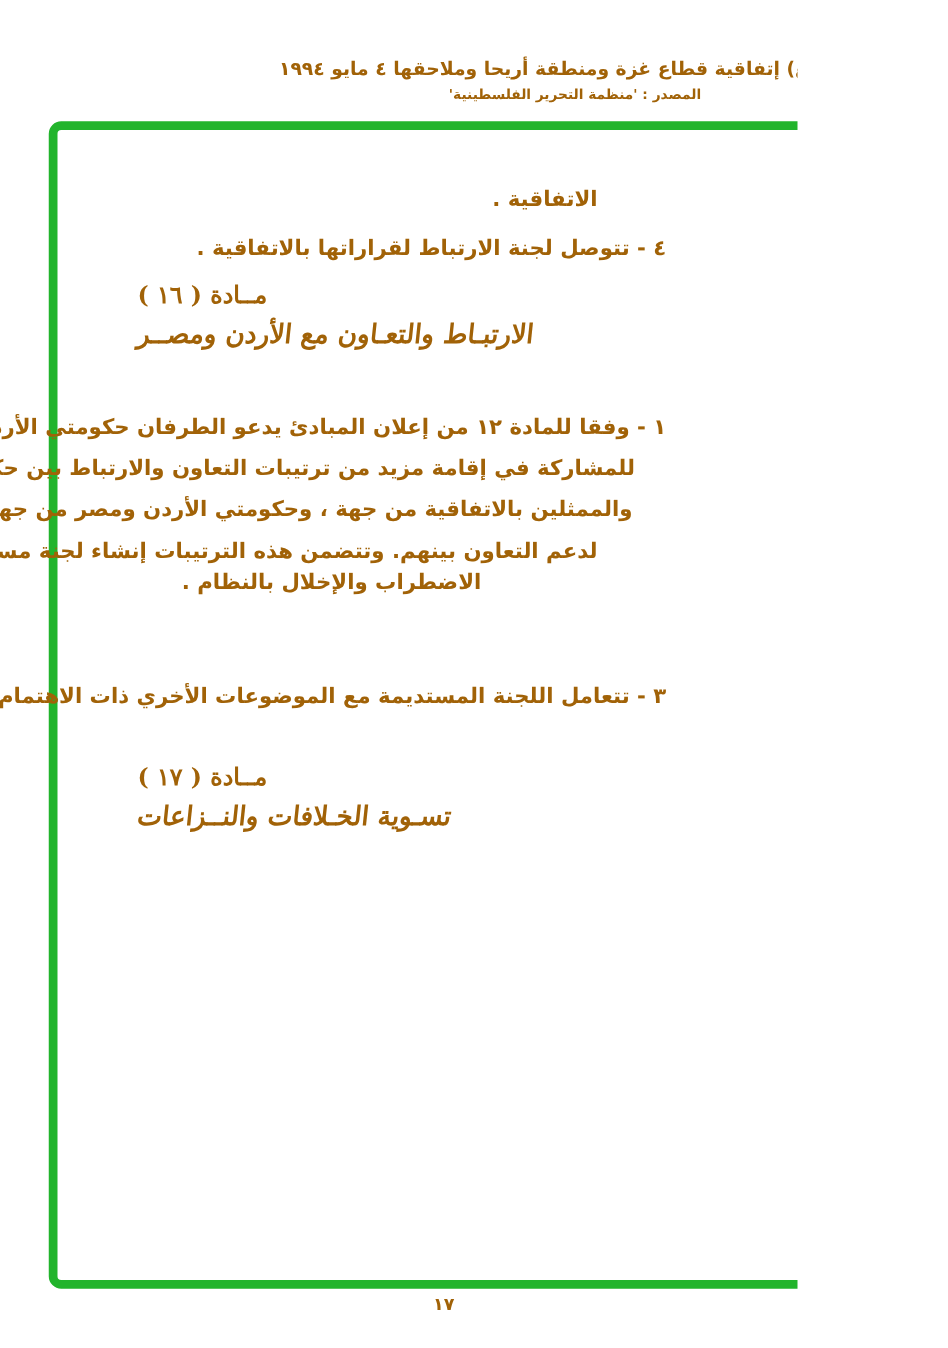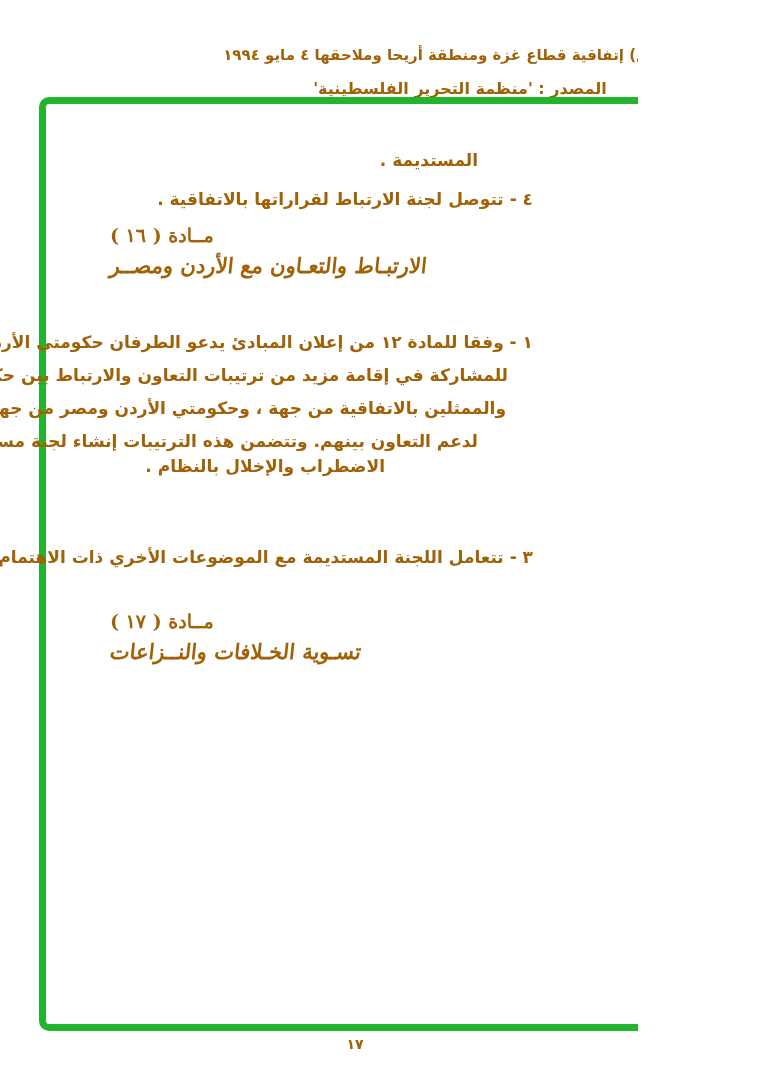--- a/index.html
+++ b/index.html
@@ -26,23 +26,23 @@
     text-align: center;
     direction: rtl;
   }
   .doc-header .h-line1 {
     font-size: 15px;
     font-weight: bold;
     white-space: nowrap;
     letter-spacing: 0.2px;
   }
   .doc-header .h-line2 {
-    font-size: 16px;
+    font-size: 11px;
     font-weight: bold;
-    margin-top: 15px;
+    margin-top: 5px;
     white-space: nowrap;
   }
   
   .page-frame {
     position: absolute;
     left: 39px;
     top: 97px;
     width: 693px;
     height: 934px;
     box-sizing: border-box;
@@ -105,21 +105,21 @@
 <div class="page">
 
   <div class="doc-header">
     <div class="h-line1">(تابع) إتفاقية قطاع غزة ومنطقة أريحا وملاحقها ٤ مايو ١٩٩٤</div>
     <div class="h-line2">المصدر :  'منظمة التحرير الفلسطينية'</div>
   </div>
 
   <div class="page-frame" style="border-color: rgb(34, 180, 44);"></div>
 
   <div class="tblock" style="top:144px">
-    <div class="tline" style="padding-right:55px; margin-bottom:6px">المستديمة .</div>
+    <div class="tline" style="padding-right:55px; margin-bottom:6px">الاتفاقية .</div>
     <div class="tline">٤ - تتوصل لجنة الارتباط لقراراتها بالاتفاقية .</div>
   </div>
 
   <div class="heading" style="top:224px">
     <div class="h-title">مــادة  ( ١٦ )</div>
     <div class="h-sub">الارتبـاط والتعـاون مع الأردن ومصــر</div>
   </div>
 
   <div class="tblock" style="top:326px">
     <div class="tline">١ - وفقا للمادة ١٢ من إعلان المبادئ يدعو الطرفان حكومتي الأردن ومصر</div>

